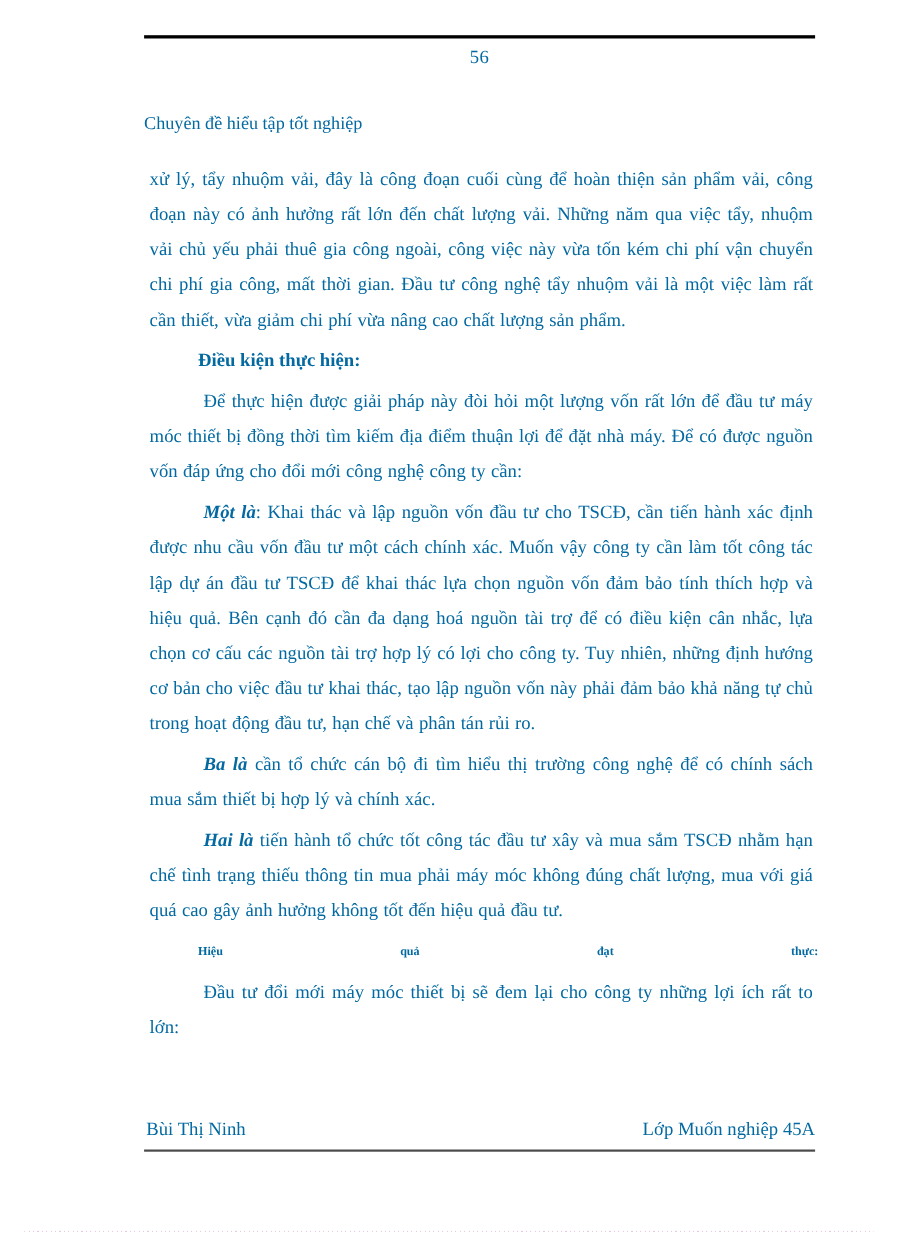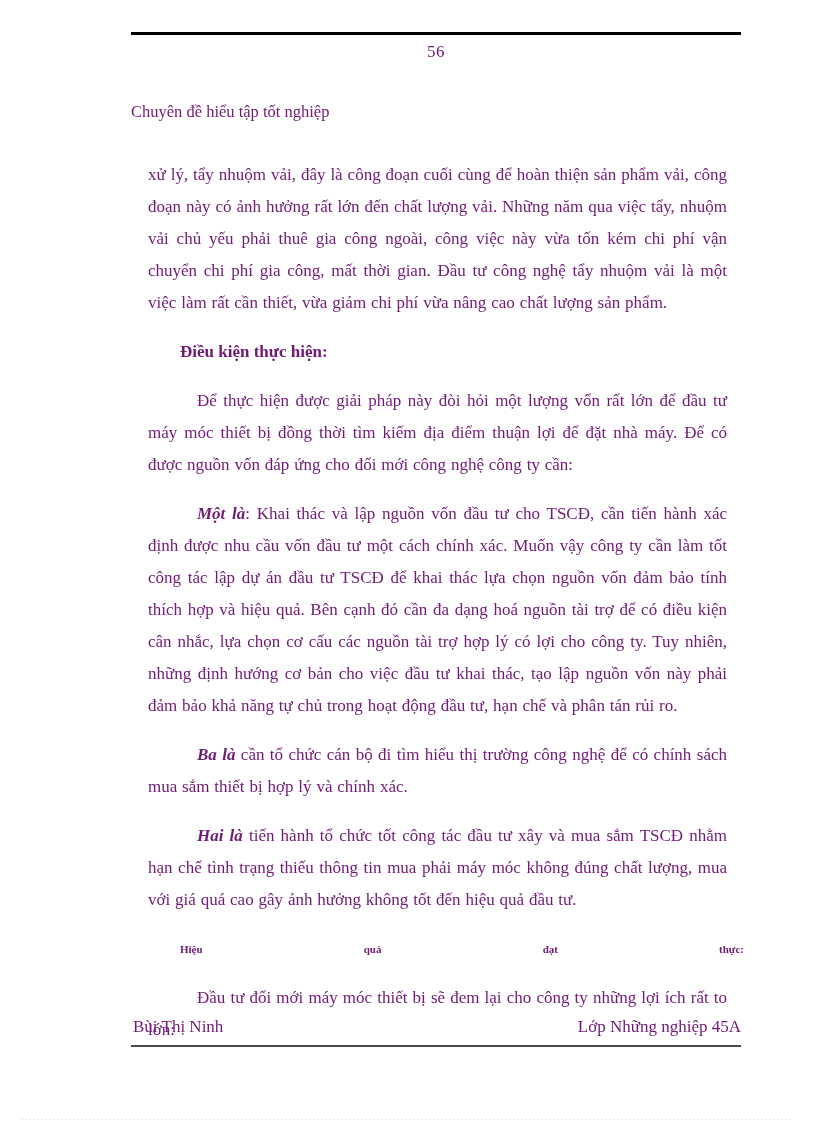--- a/index.html
+++ b/index.html
@@ -7,21 +7,21 @@
     padding: 0;
     background: #ffffff;
   }
   .page {
     position: relative;
     width: 816px;
     height: 1123px;
     background: #ffffff;
     overflow: hidden;
     font-family: "Liberation Serif", "DejaVu Serif", serif;
-    color: #701a75;
+    color: #0369a1;
   }
 
   
   .header-rule {
     position: absolute;
     left: 131px;
     top: 32px;
     width: 610px;
     height: 3px;
     background: #000000;
@@ -50,21 +50,21 @@
   }
 
   
   .body {
     position: absolute;
     left: 131px;
     top: 142px;
     width: 613px;
   }
   .para {
-    margin: 17px;
+    margin: 5px;
     font-size: 17px;
     line-height: 32px;
     text-align: justify;
     text-justify: inter-word;
     word-spacing: 0.6px;
   }
   .para.indent {
     text-indent: 49px;
   }
   
@@ -171,19 +171,19 @@
       <span>đạt</span>
       <span>thực:</span>
     </p>
 
     <p class="para indent nostretch">Đầu tư đổi mới máy móc thiết bị sẽ đem lại cho công ty những lợi ích rất to lớn:</p>
 
   </div>
 
   <div class="footer-left">Bùi Thị Ninh</div>
 
-  <div class="footer-right">Lớp Những nghiệp 45A</div>
+  <div class="footer-right">Lớp Muốn nghiệp 45A</div>
 
   <div class="footer-rule"></div>
 
   <div class="scan-artifact"></div>
 
 </div>
 
 </body></html>

